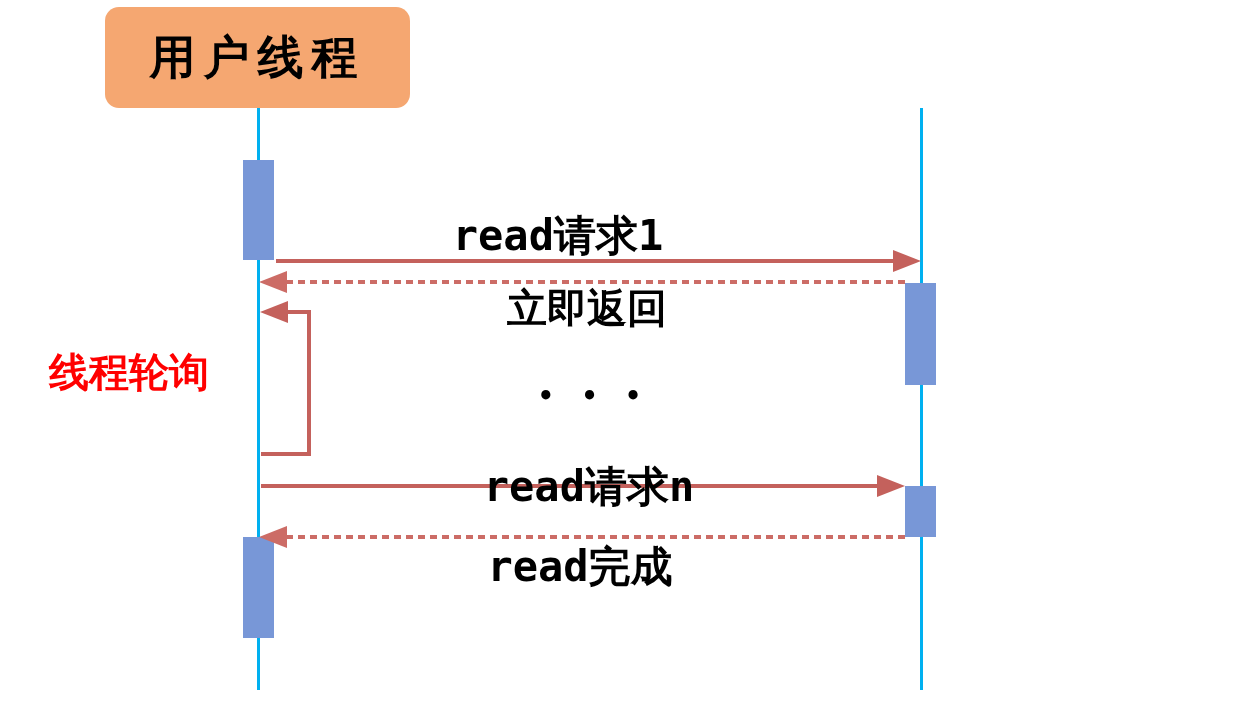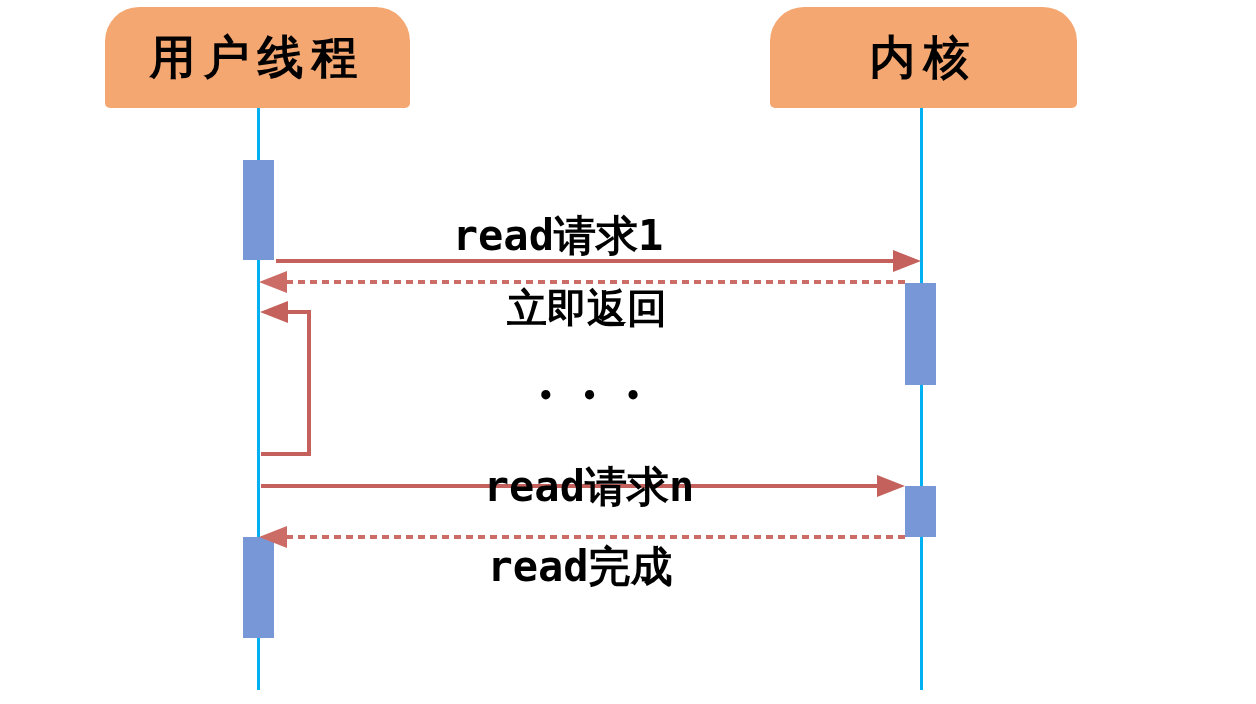--- a/index.html
+++ b/index.html
@@ -81,25 +81,22 @@
   .solid-line   { stroke: var(--arrow, #C4615C); stroke-width: 4; fill: none; }
   .dashed-line  { stroke: var(--arrow-dashed, #CC6C66); stroke-width: 4; fill: none; stroke-dasharray: 7 5; }
   .arrow-head   { fill: var(--arrow, #C4615C); stroke: none; }
   .arrow-head-dashed { fill: var(--arrow-dashed, #CC6C66); stroke: none; }
 </style>
 </head>
 <body>
 
 <div class="canvas">
 
-  <div class="header-box" style="left:105px; width:305px;">
+  <div class="header-box" style="left:105px; width:305px;border-radius:14px;">
     <span class="header-label">用户线程</span>
-  </div>
-  <div class="header-box" style="left:770px; width:307px;">
-    <span class="header-label">内核</span>
   </div>
 
   <div class="lifeline" style="left:257px;"></div>
   <div class="lifeline" style="left:920px;"></div>
 
   <div class="activation" style="left:243px; top:160px; height:100px;"></div>
   <div class="activation" style="left:905px; top:283px; height:102px;"></div>
   <div class="activation" style="left:905px; top:486px; height:51px;"></div>
   <div class="activation" style="left:243px; top:537px; height:101px;"></div>
 
@@ -120,14 +117,15 @@
     <line class="dashed-line" x1="286" y1="537" x2="905" y2="537"></line>
     <polygon class="arrow-head-dashed" points="259,537 287,526 287,548"></polygon>
   </svg>
 
   <div class="msg-label" style="left:558px; top:236px;">read请求1</div>
   <div class="msg-label" style="left:587px; top:308px; font-family:Liberation Serif, serif; font-size:40px;">立即返回</div>
   <div class="ellipsis-label" style="left:594px; top:396px;">• • •</div>
   <div class="msg-label" style="left:589px; top:463px;margin-top:24px;">read请求n</div>
   <div class="msg-label" style="left:580px; top:567px;">read完成</div>
 
+  <div class="polling-label" style="left:129px; top:372px;">线程轮询</div>
 
 </div>
 
 </body></html>

